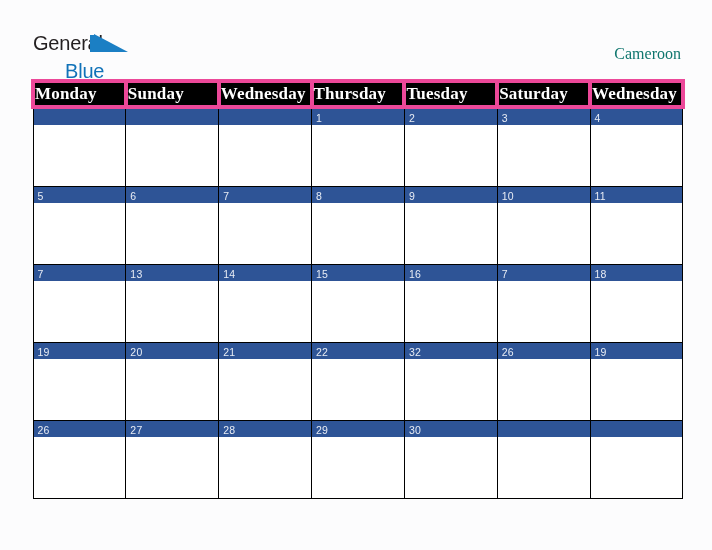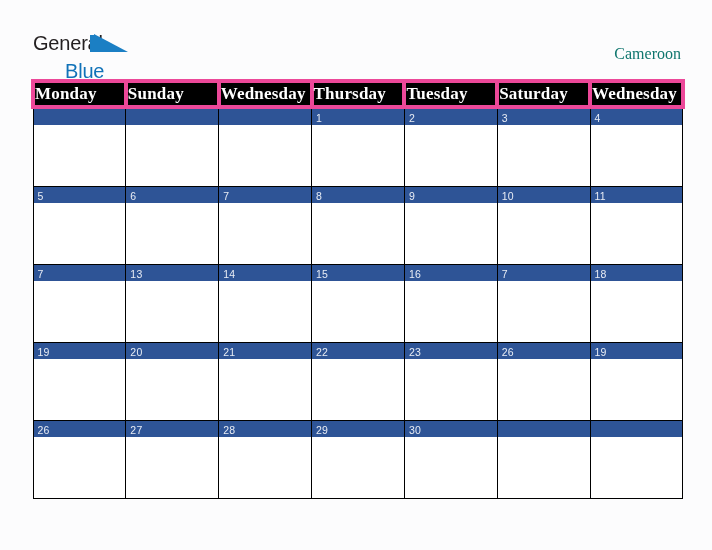--- a/index.html
+++ b/index.html
@@ -353,21 +353,21 @@
               </div>
             </td>
           <td>
               <div class="daycell">
                 <div class="daybar"><span class="daynum">22</span></div>
                 <div class="daybody"></div>
               </div>
             </td>
           <td>
               <div class="daycell">
-                <div class="daybar"><span class="daynum">23</span></div>
+                <div class="daybar"><span class="daynum">32</span></div>
                 <div class="daybody"></div>
               </div>
             </td>
           <td>
               <div class="daycell">
                 <div class="daybar"><span class="daynum">26</span></div>
                 <div class="daybody"></div>
               </div>
             </td>
           <td>

